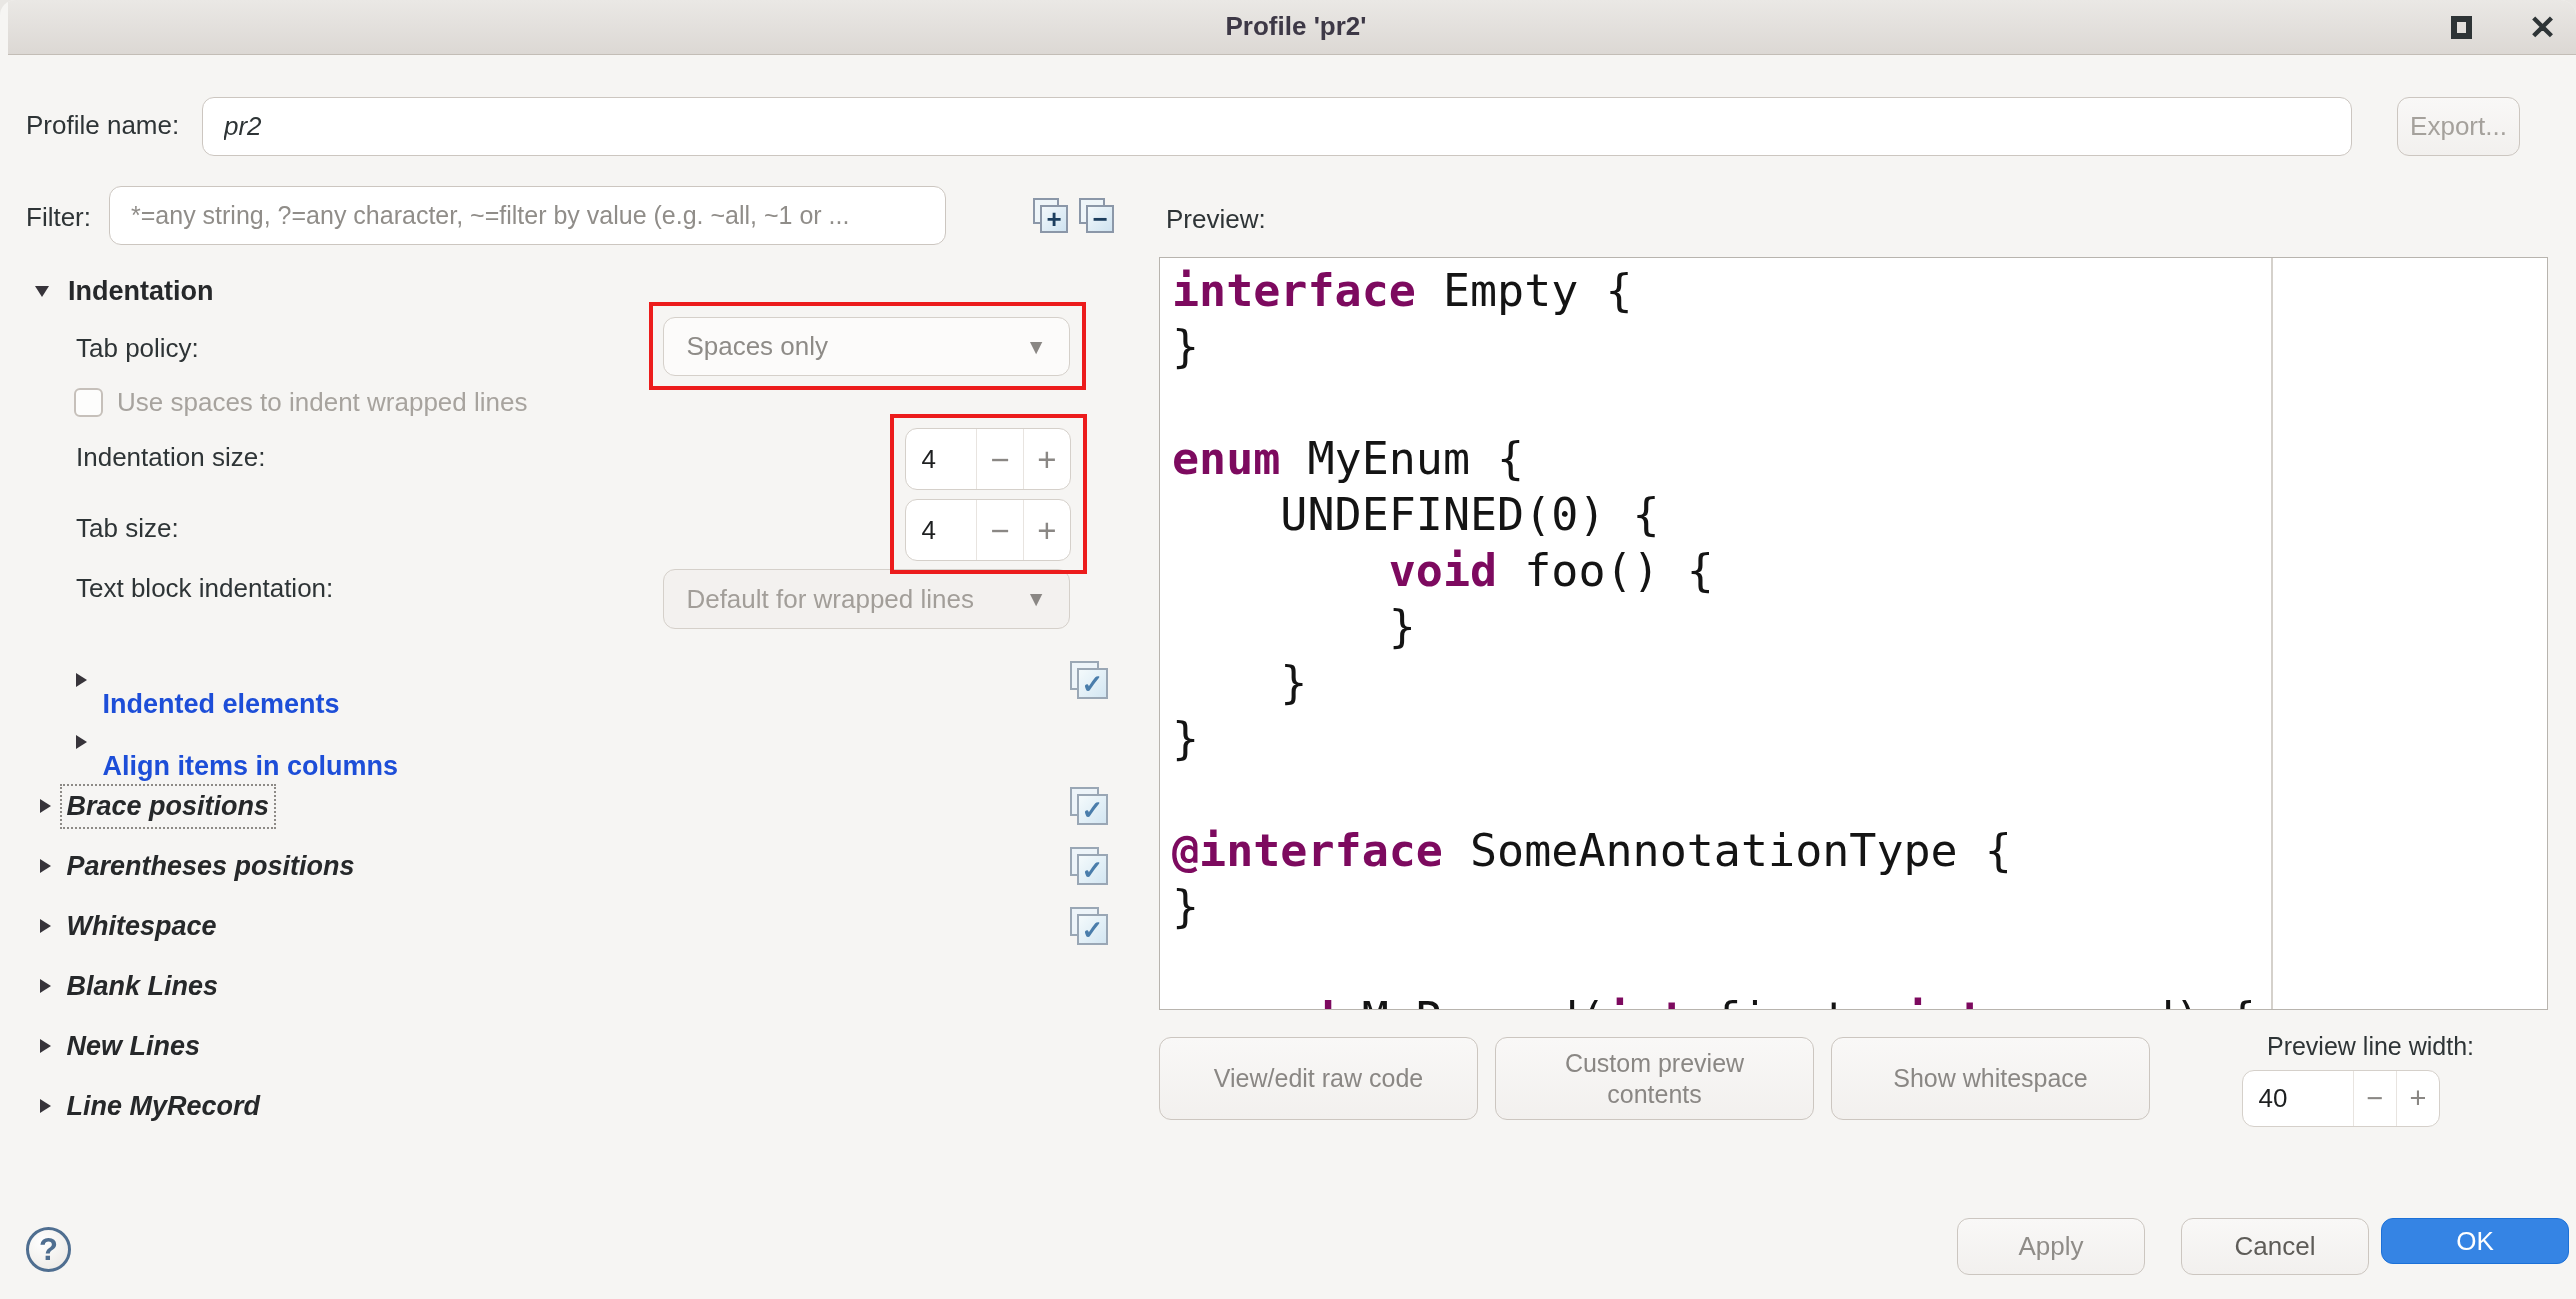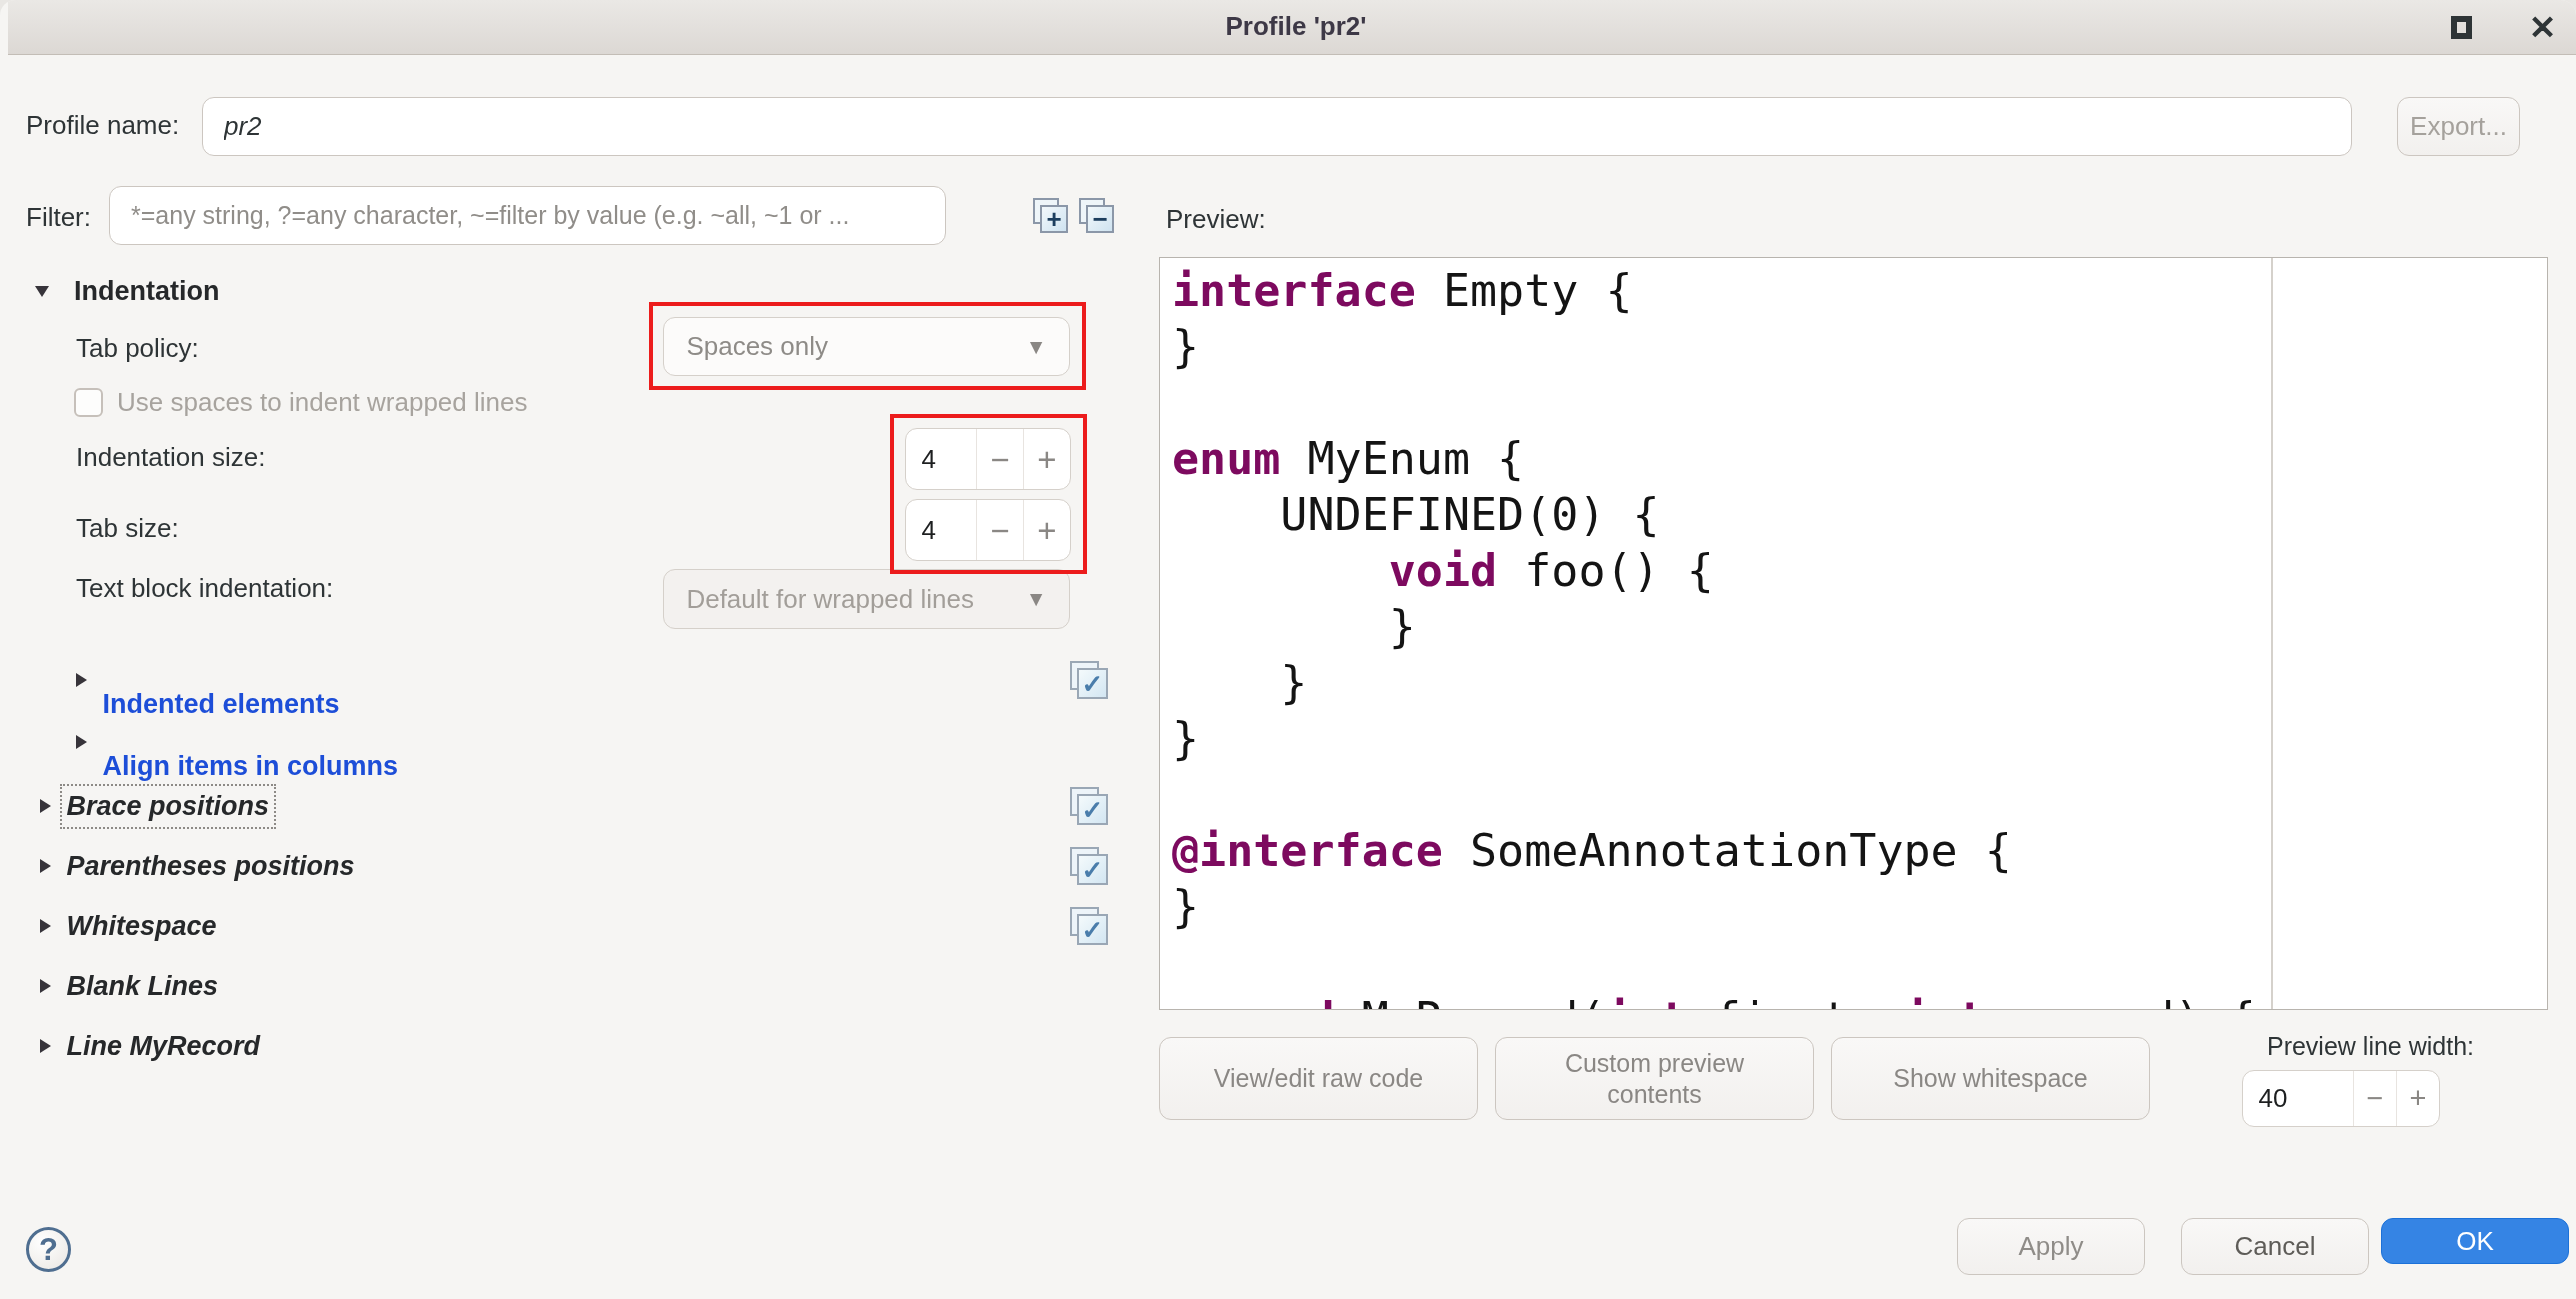--- a/index.html
+++ b/index.html
@@ -65,21 +65,21 @@
   #lbl-preview{left:1166px;top:204px;}
 
   
   .tri-right{width:0;height:0;border-top:7.8px solid transparent;border-bottom:7.8px solid transparent;
     border-left:11.2px solid #37343a;display:inline-block;}
   .tri-down{width:0;height:0;border-left:7.8px solid transparent;border-right:7.8px solid transparent;
     border-top:11.2px solid #37343a;display:inline-block;}
   .tree-row{position:absolute;display:flex;align-items:center;font-size:27px;
     font-weight:700;color:#26282a;white-space:nowrap;}
   #sec-indentation{left:35px;top:267px;height:48px;}
-  #sec-indentation .lbl{margin-left:25px;}
+  #sec-indentation .lbl{margin-left:19px;}
 
   #lbl-tab-policy{left:76px;top:333px;}
   .dropdown{position:absolute;background:#fcfbfa;border:1.7px solid #d5d0ca;border-radius:12px;
     display:flex;align-items:center;font-size:26px;color:#8e8b87;padding:0 22.4px;cursor:default;gap:35px;}
   .dropdown .arrow{margin-left:auto;font-size:21px;color:#8a8784;}
   #dd-tab-policy{left:663px;top:317px;width:407px;height:59px;}
   #dd-text-block{left:663px;top:569px;width:407px;height:60px;background:#f3f1ef;color:var(--text-disabled);}
 
   .annotation-rect{position:absolute;border:4.3px solid var(--annotation);z-index:6;pointer-events:none;}
   #red-tab-policy{left:649px;top:302px;width:437px;height:88px;}
@@ -257,20 +257,24 @@
           <span class="back"></span>
           <span class="front">✓</span>
         </span>
       </div>
       <div class="row">
         <span class="tri-right"></span>
         <span class="lbl">Blank Lines</span>
       </div>
       <div class="row">
         <span class="tri-right"></span>
+        <span class="lbl">New Lines</span>
+      </div>
+      <div class="row">
+        <span class="tri-right"></span>
         <span class="lbl">Line MyRecord</span>
       </div>
     </div>
 
   <div id="preview-box">
     <div id="margin-guide"></div>
     <pre id="code-pre"><div class="code-line"><span class="kw">interface</span><span> Empty {</span></div><div class="code-line"><span>}</span></div><div class="code-line">&nbsp;</div><div class="code-line"><span class="kw">enum</span><span> MyEnum {</span></div><div class="code-line"><span>    UNDEFINED(0) {</span></div><div class="code-line"><span>        </span><span class="kw">void</span><span> foo() {</span></div><div class="code-line"><span>        }</span></div><div class="code-line"><span>    }</span></div><div class="code-line"><span>}</span></div><div class="code-line">&nbsp;</div><div class="code-line"><span class="kw">@interface</span><span> SomeAnnotationType {</span></div><div class="code-line"><span>}</span></div><div class="code-line">&nbsp;</div><div class="code-line"><span class="kw">record</span><span> MyRecord(</span><span class="kw">int</span><span> first, </span><span class="kw">int</span><span> second) {</span></div></pre>
   </div>
 
   <div id="preview-buttons">

